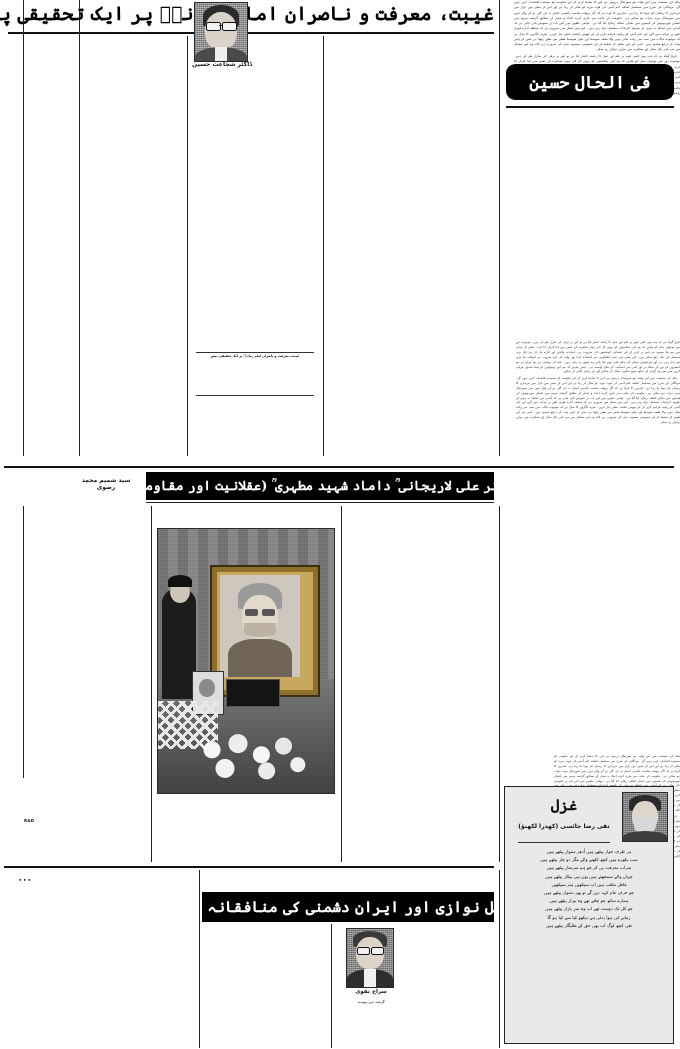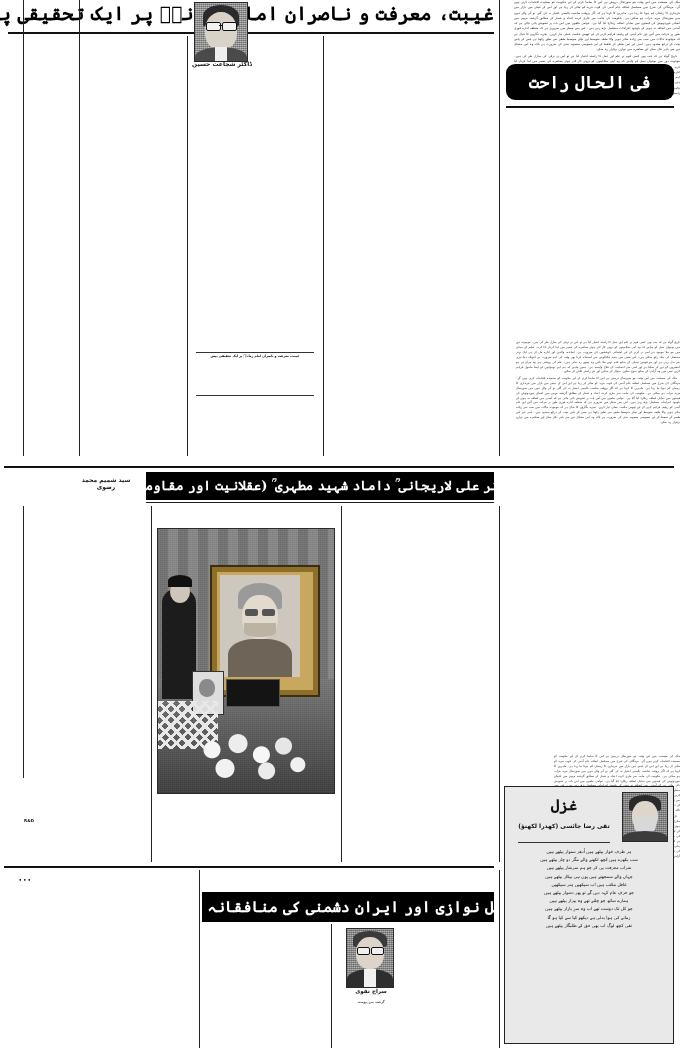--- a/index.html
+++ b/index.html
@@ -87,21 +87,21 @@
                border-bottom:1px solid #333;direction:rtl;text-align:center;
                font-size:3.2px;line-height:5.4px;font-weight:bold;padding:1px 2px;}
 </style>
 </head>
 <body>
 
 <div class="page">
 
 
   <div class="banner" style="top:64px;right:6px;width:168px;height:36px;font-size:17px;">
-    <span>فی الحال راحت</span>
+    <span>فی الحال حسین</span>
   </div>
 
   <div class="rule-h thick" style="top:106px;right:6px;width:168px;"></div>
 
   <div class="headline" style="top:2px;right:186px;font-size:19px;letter-spacing:-.3px;">غیبت، معرفت و ناصران امام زمانہؑ پر ایک تحقیقی پیش</div>
 
   <div class="rule-h thick" style="top:32px;right:186px;width:486px;"></div>
 
   <div class="photo" style="top:2px;right:432px;width:52px;height:58px;background:#b9b9b9;">
     <div class="grain"></div>

